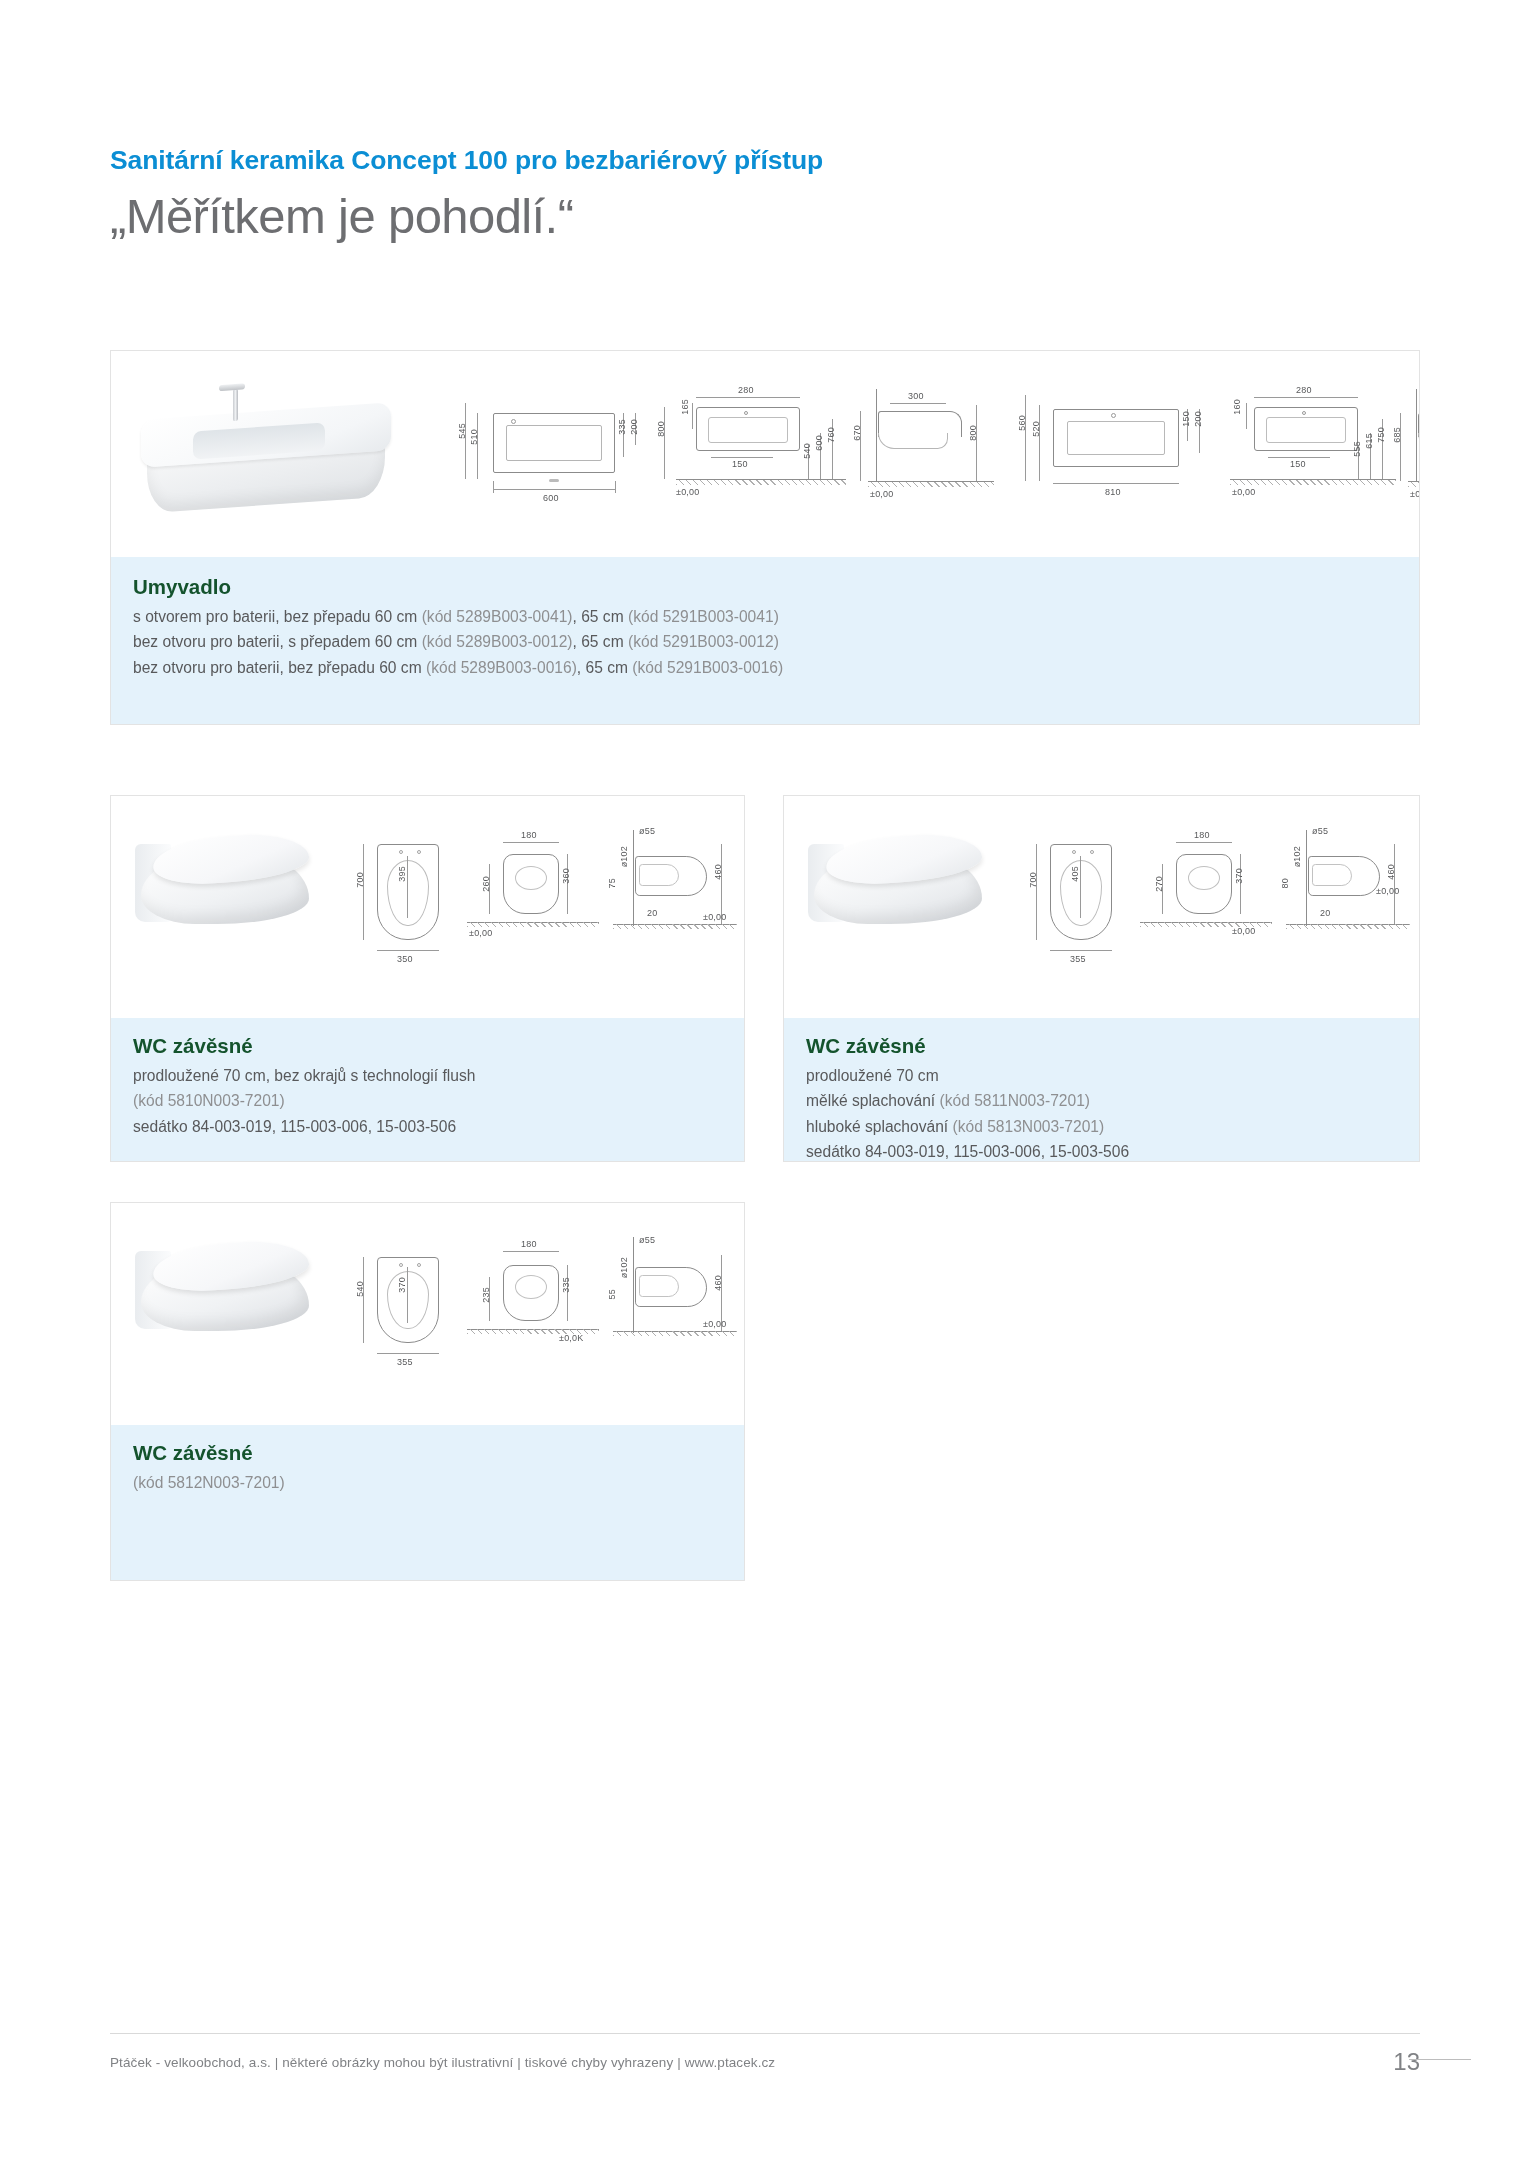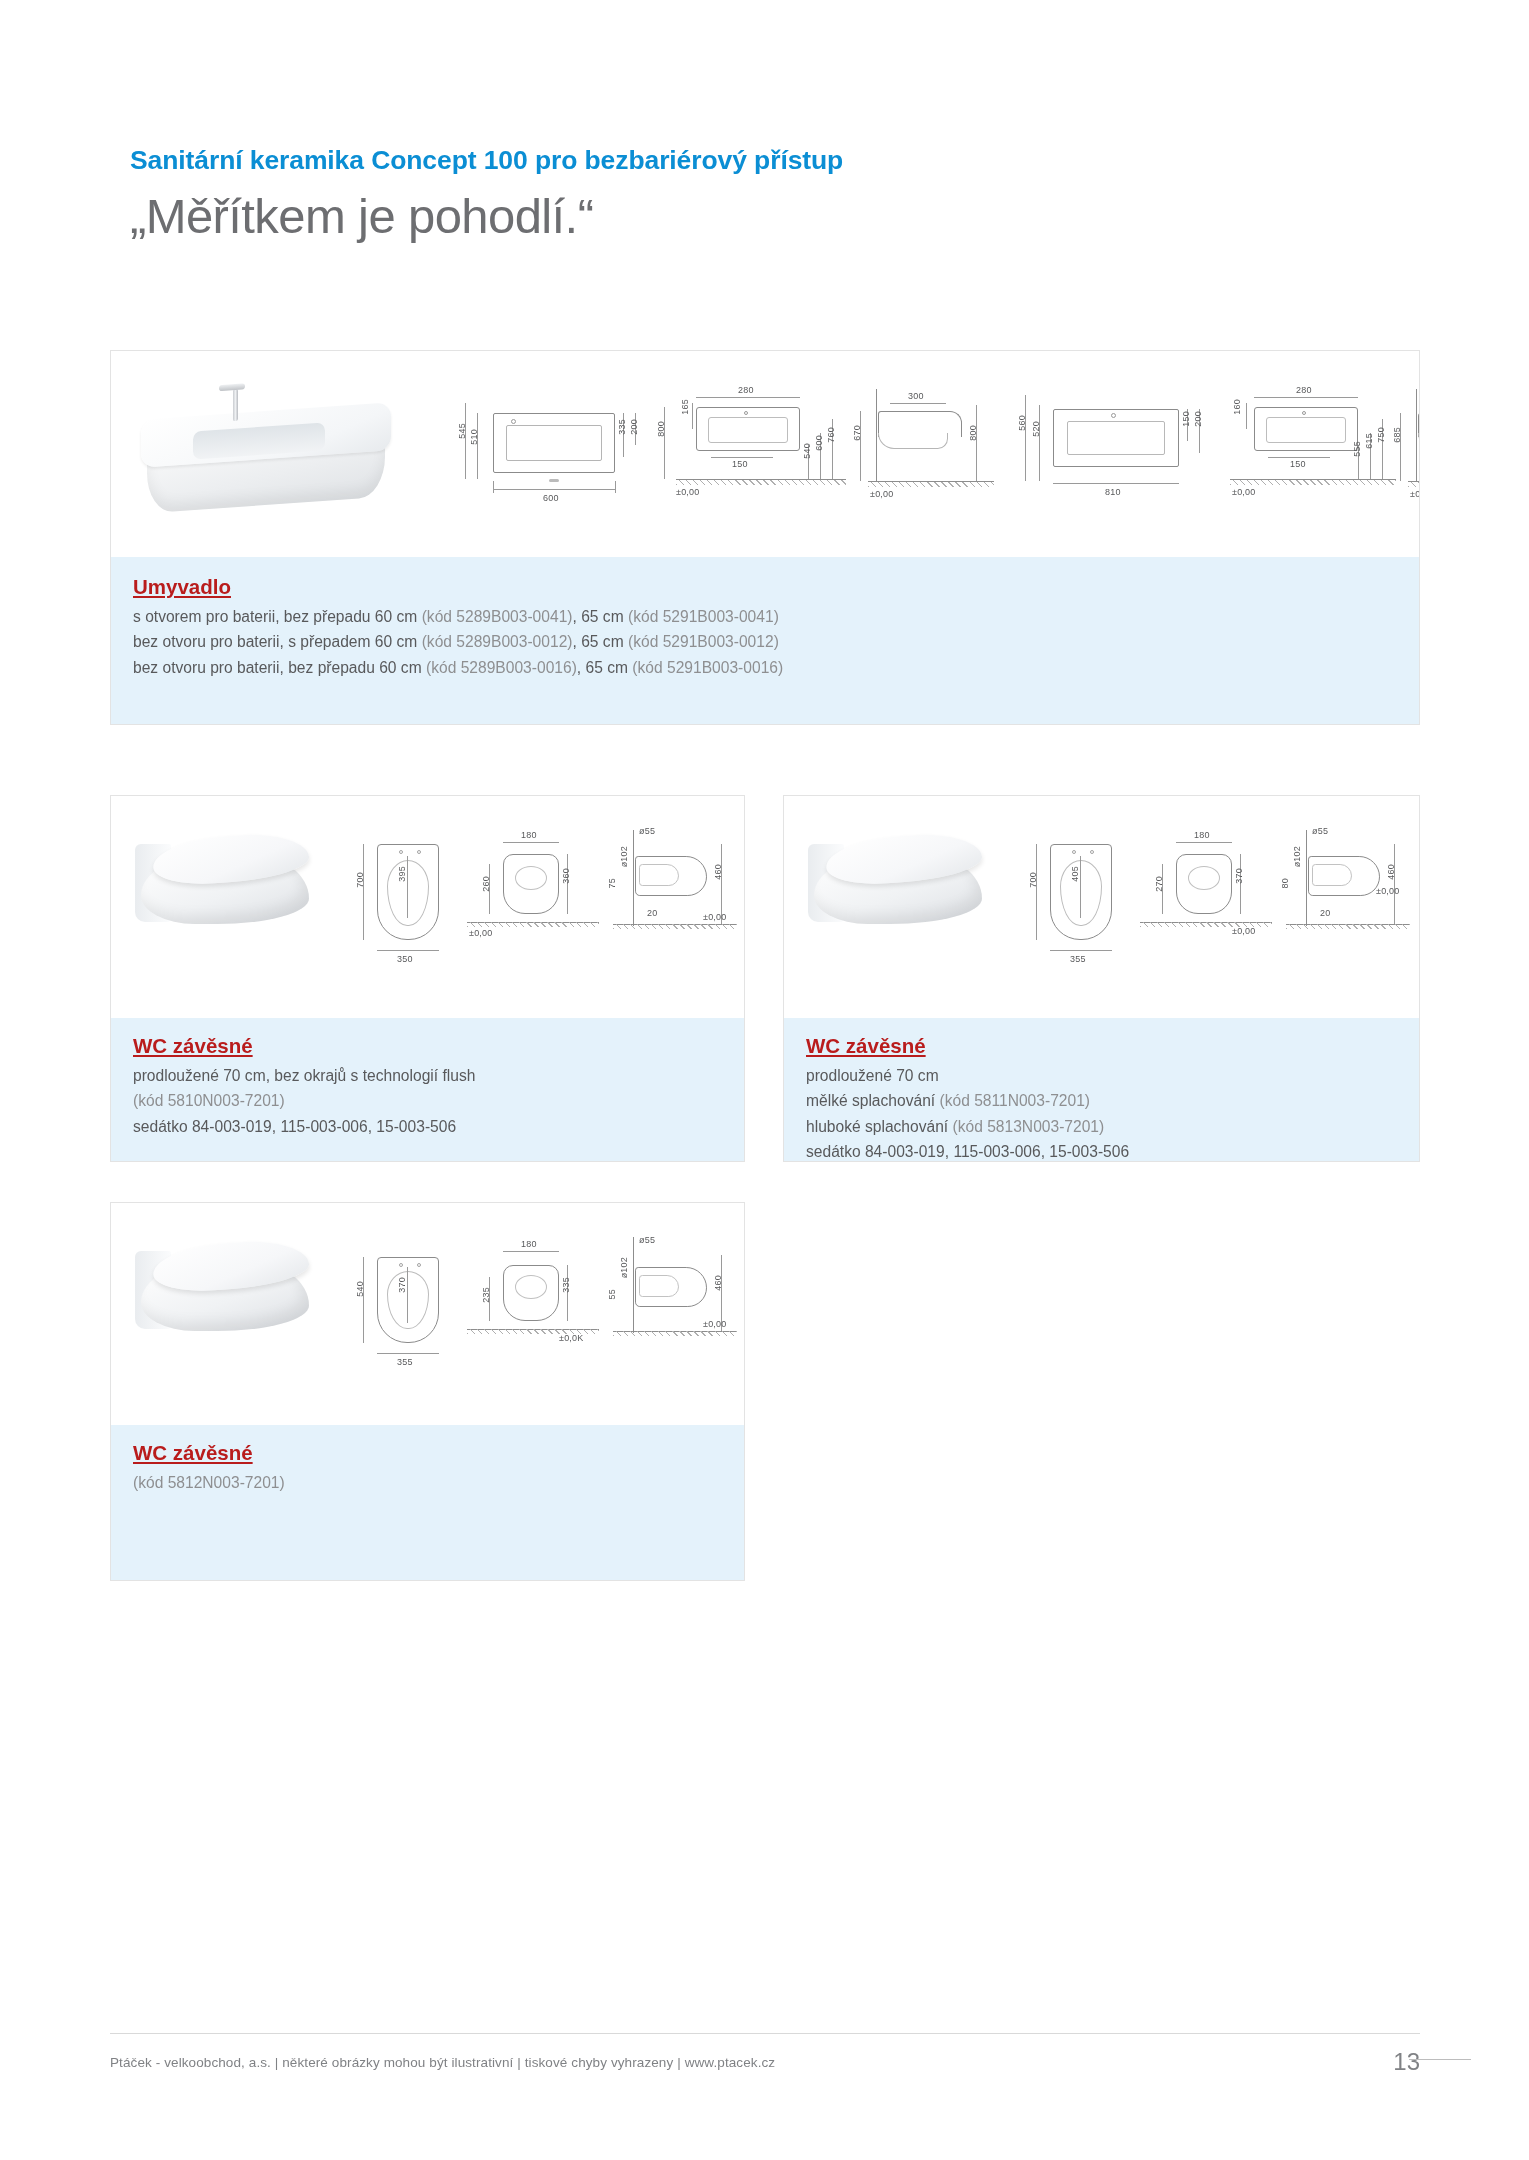--- a/index.html
+++ b/index.html
@@ -18,21 +18,20 @@
     height: 2160px;
     padding: 0;
   }
 
   
   .header {
     position: absolute;
     left: 110px;
     top: 145px;
     width: 1320px;
-    margin-left: 20px;
   }
   .eyebrow {
     color: #0b8ed4;
     font-size: 26.5px;
     font-weight: bold;
     letter-spacing: -0.1px;
     margin: 0 0 14px 0;
   }
   .headline {
     color: #6d6e71;
@@ -53,25 +52,24 @@
     position: relative;
     width: 100%;
     background: #ffffff;
     overflow: hidden;
   }
   .card .caption {
     background: #e4f2fb;
     padding: 16px 22px 22px 22px;
   }
   .caption h3 {
-    color: #b91c1c;
+    color: #14532d;
     font-size: 20.5px;
     font-weight: bold;
     margin: 0 0 7px 0;
-    text-decoration: underline;
   }
   .caption p {
     margin: 0 0 3px 0;
     font-size: 15.6px;
     line-height: 1.44;
     color: #58595b;
   }
   .caption p .code { color: #8e8f91; }
 
   

